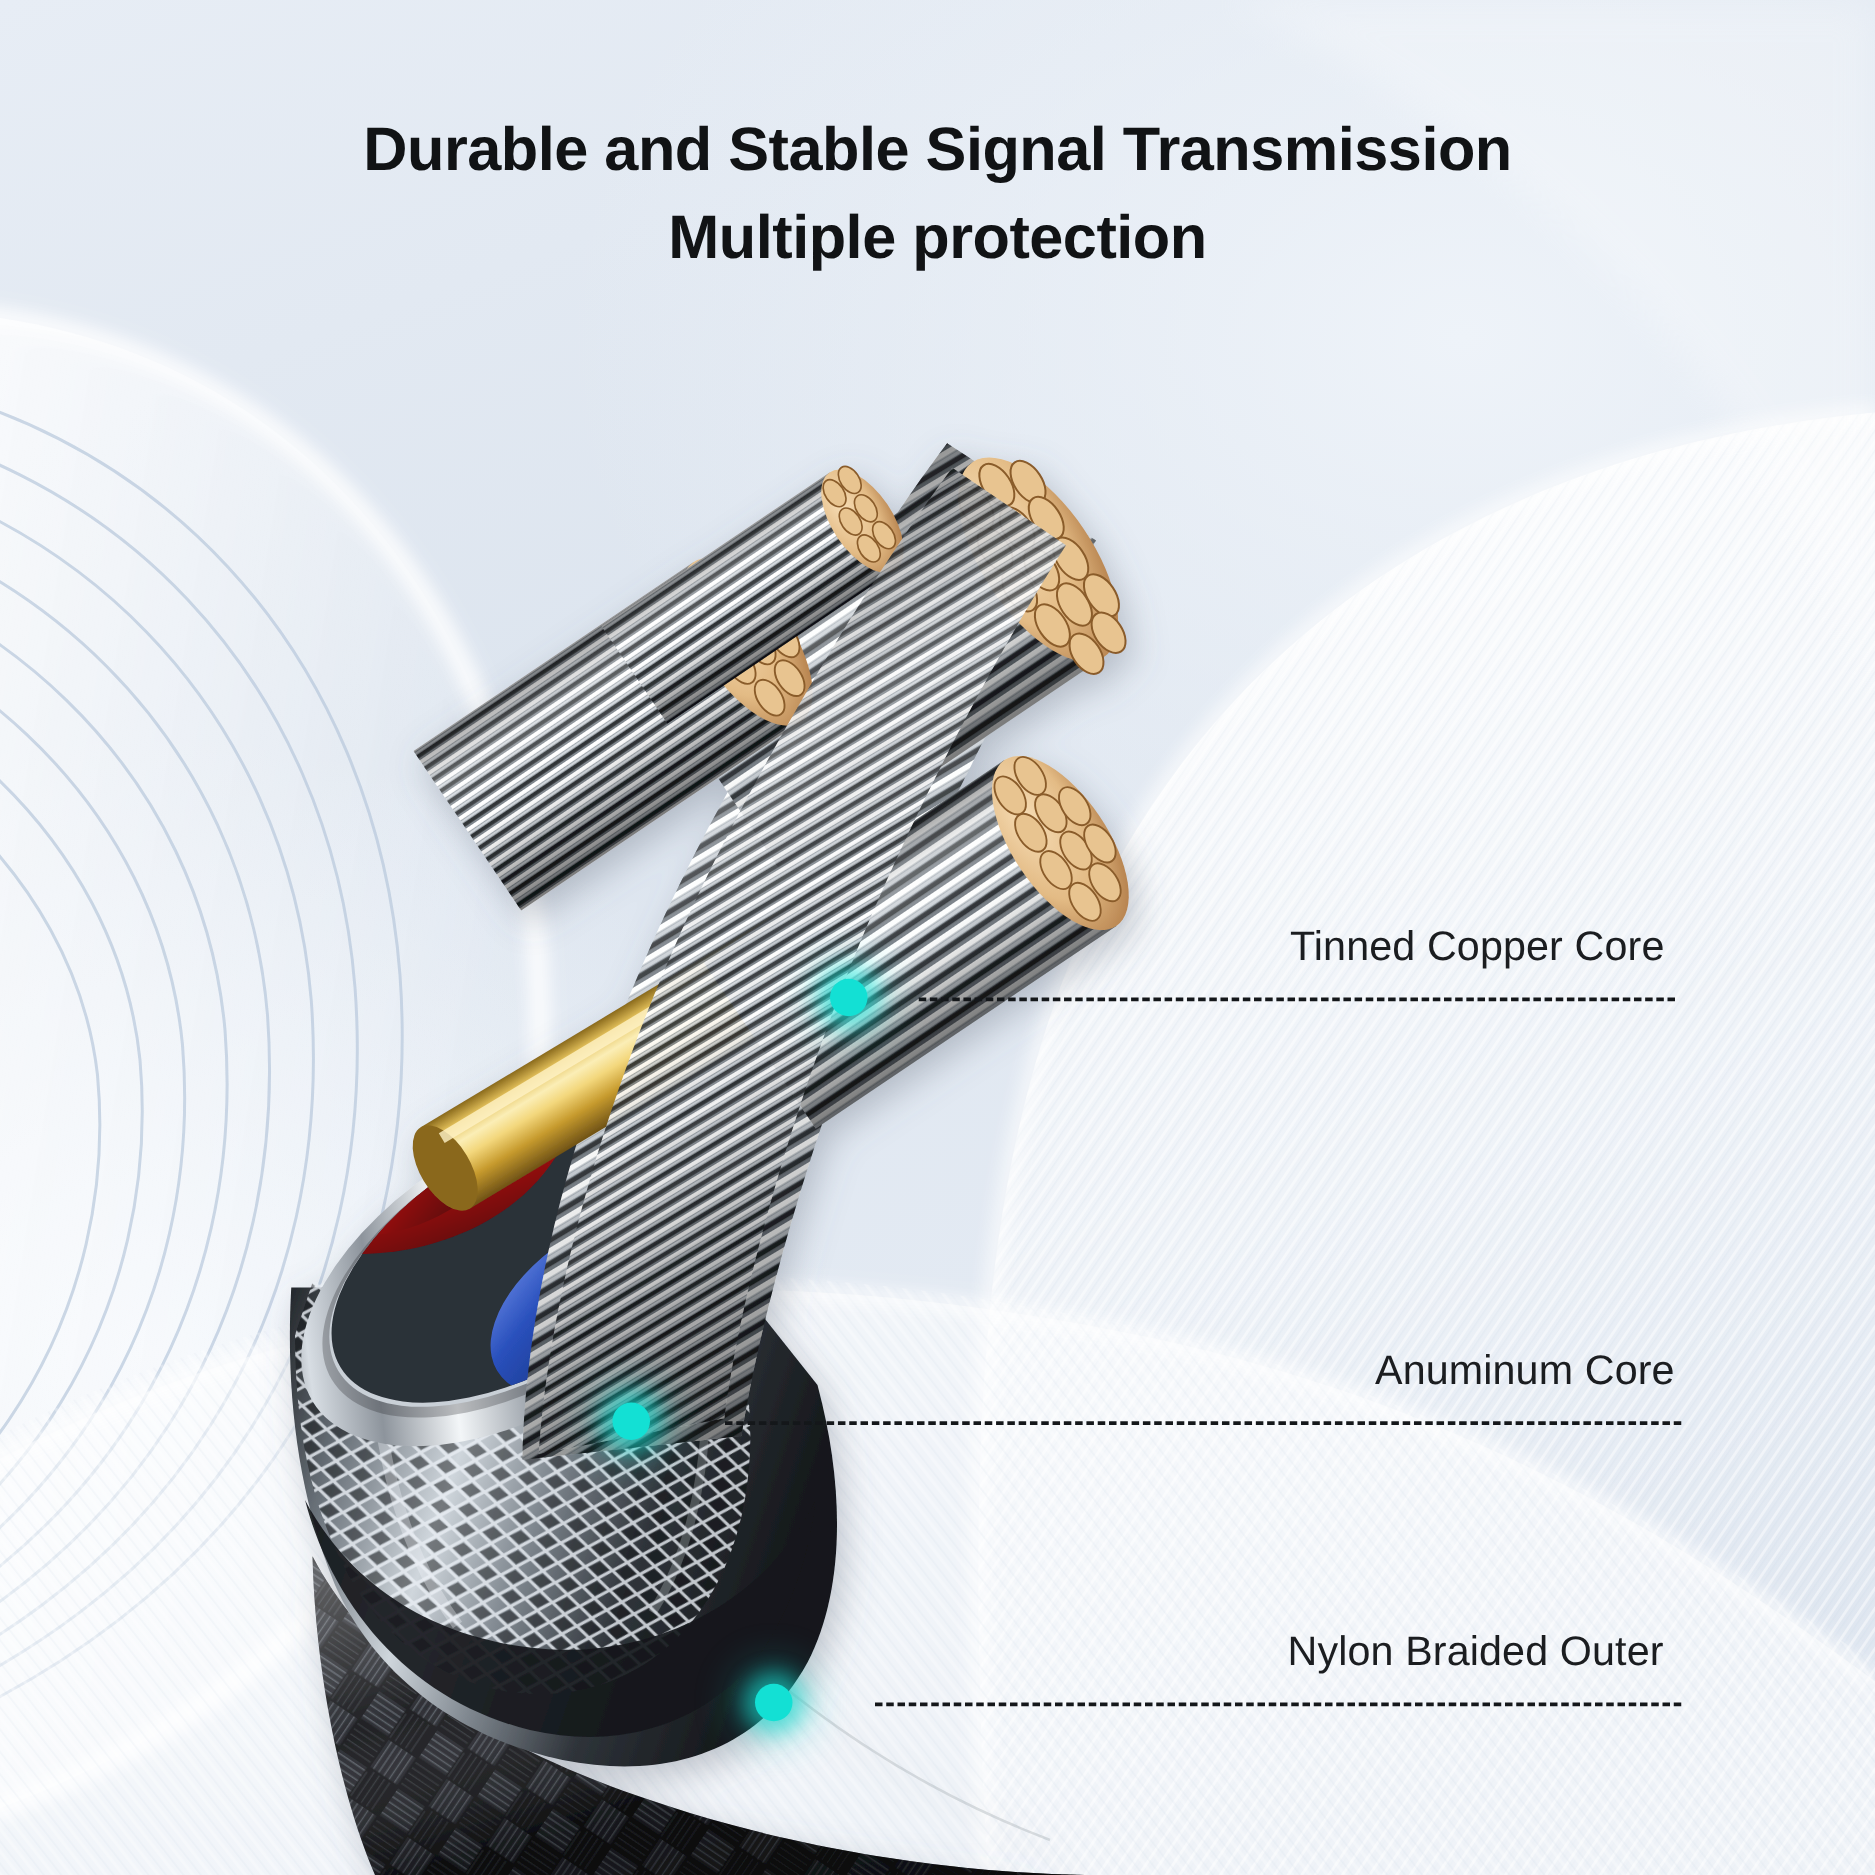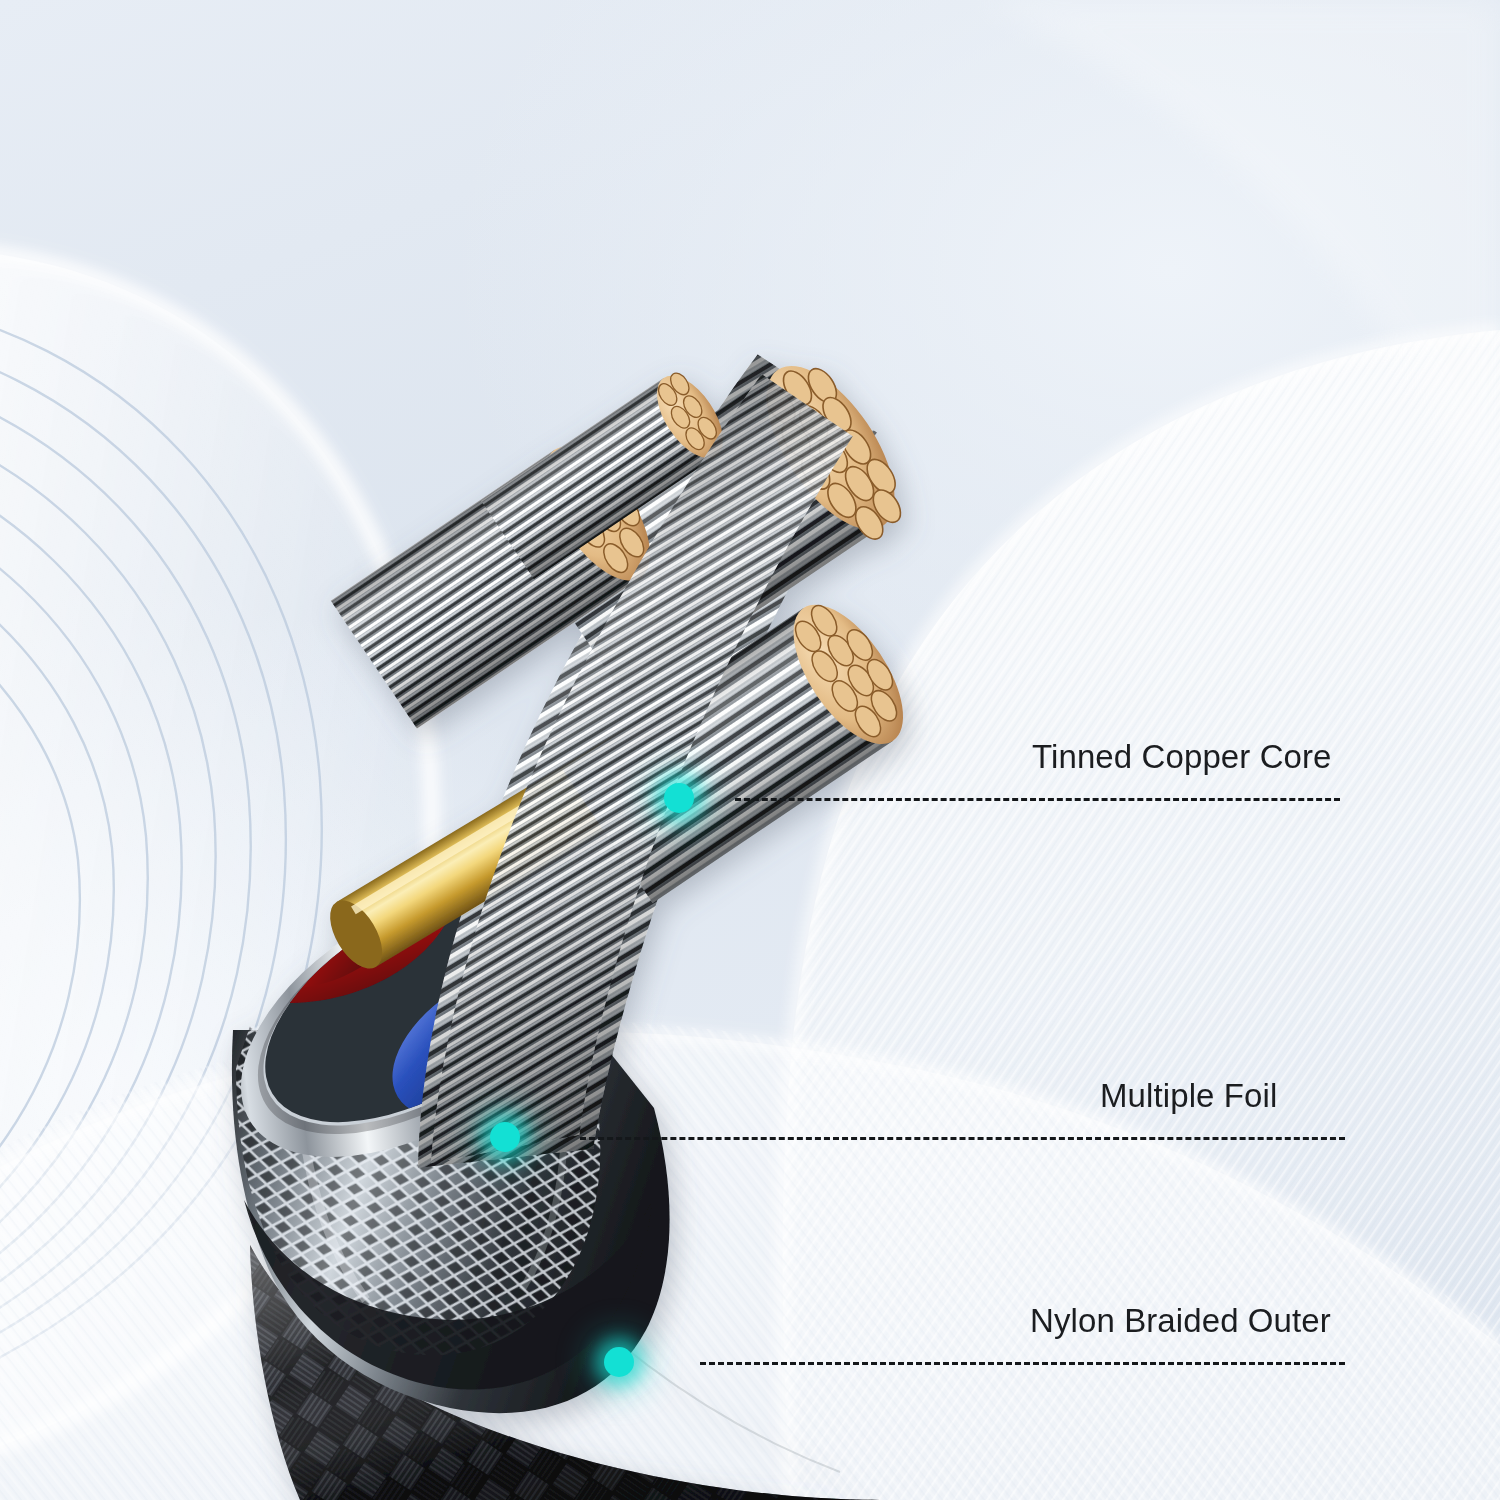--- a/index.html
+++ b/index.html
@@ -459,32 +459,34 @@
                  C800,568 890,526 952,500
                  L998,600
                  C918,640 806,704 690,790
                  C572,878 462,984 404,1058 Z" fill="url(#bundleShade)" transform="rotate(-31 630 780)" opacity="0.85"></path>
       </g>
 
     </g>
   </svg>
 
   <div class="heading">
+    <span>Durable and Stable Signal Transmission</span>
+    <span class="l2">Multiple protection</span>
   </div>
 
   <div class="callout">
     <div class="dot" style="left:664px;top:783px;"></div>
     <div class="dash" style="left:735px;top:798px;width:605px;"></div>
     <div class="ctext" style="left:1032px;top:738px;text-align:center;">Tinned Copper Core</div>
   </div>
 
   <div class="callout">
     <div class="dot" style="left:490px;top:1122px;"></div>
     <div class="dash" style="left:580px;top:1137px;width:765px;"></div>
-    <div class="ctext" style="left:1100px;top:1077px;">Multiple Foil</div>
+    <div class="ctext" style="left:1100px;top:1077px;">Anuminum Core</div>
   </div>
 
   <div class="callout">
     <div class="dot" style="left:604px;top:1347px;"></div>
     <div class="dash" style="left:700px;top:1362px;width:645px;"></div>
     <div class="ctext" style="left:1030px;top:1302px;text-align:right;">Nylon Braided Outer</div>
   </div>
 
 </div>
 

